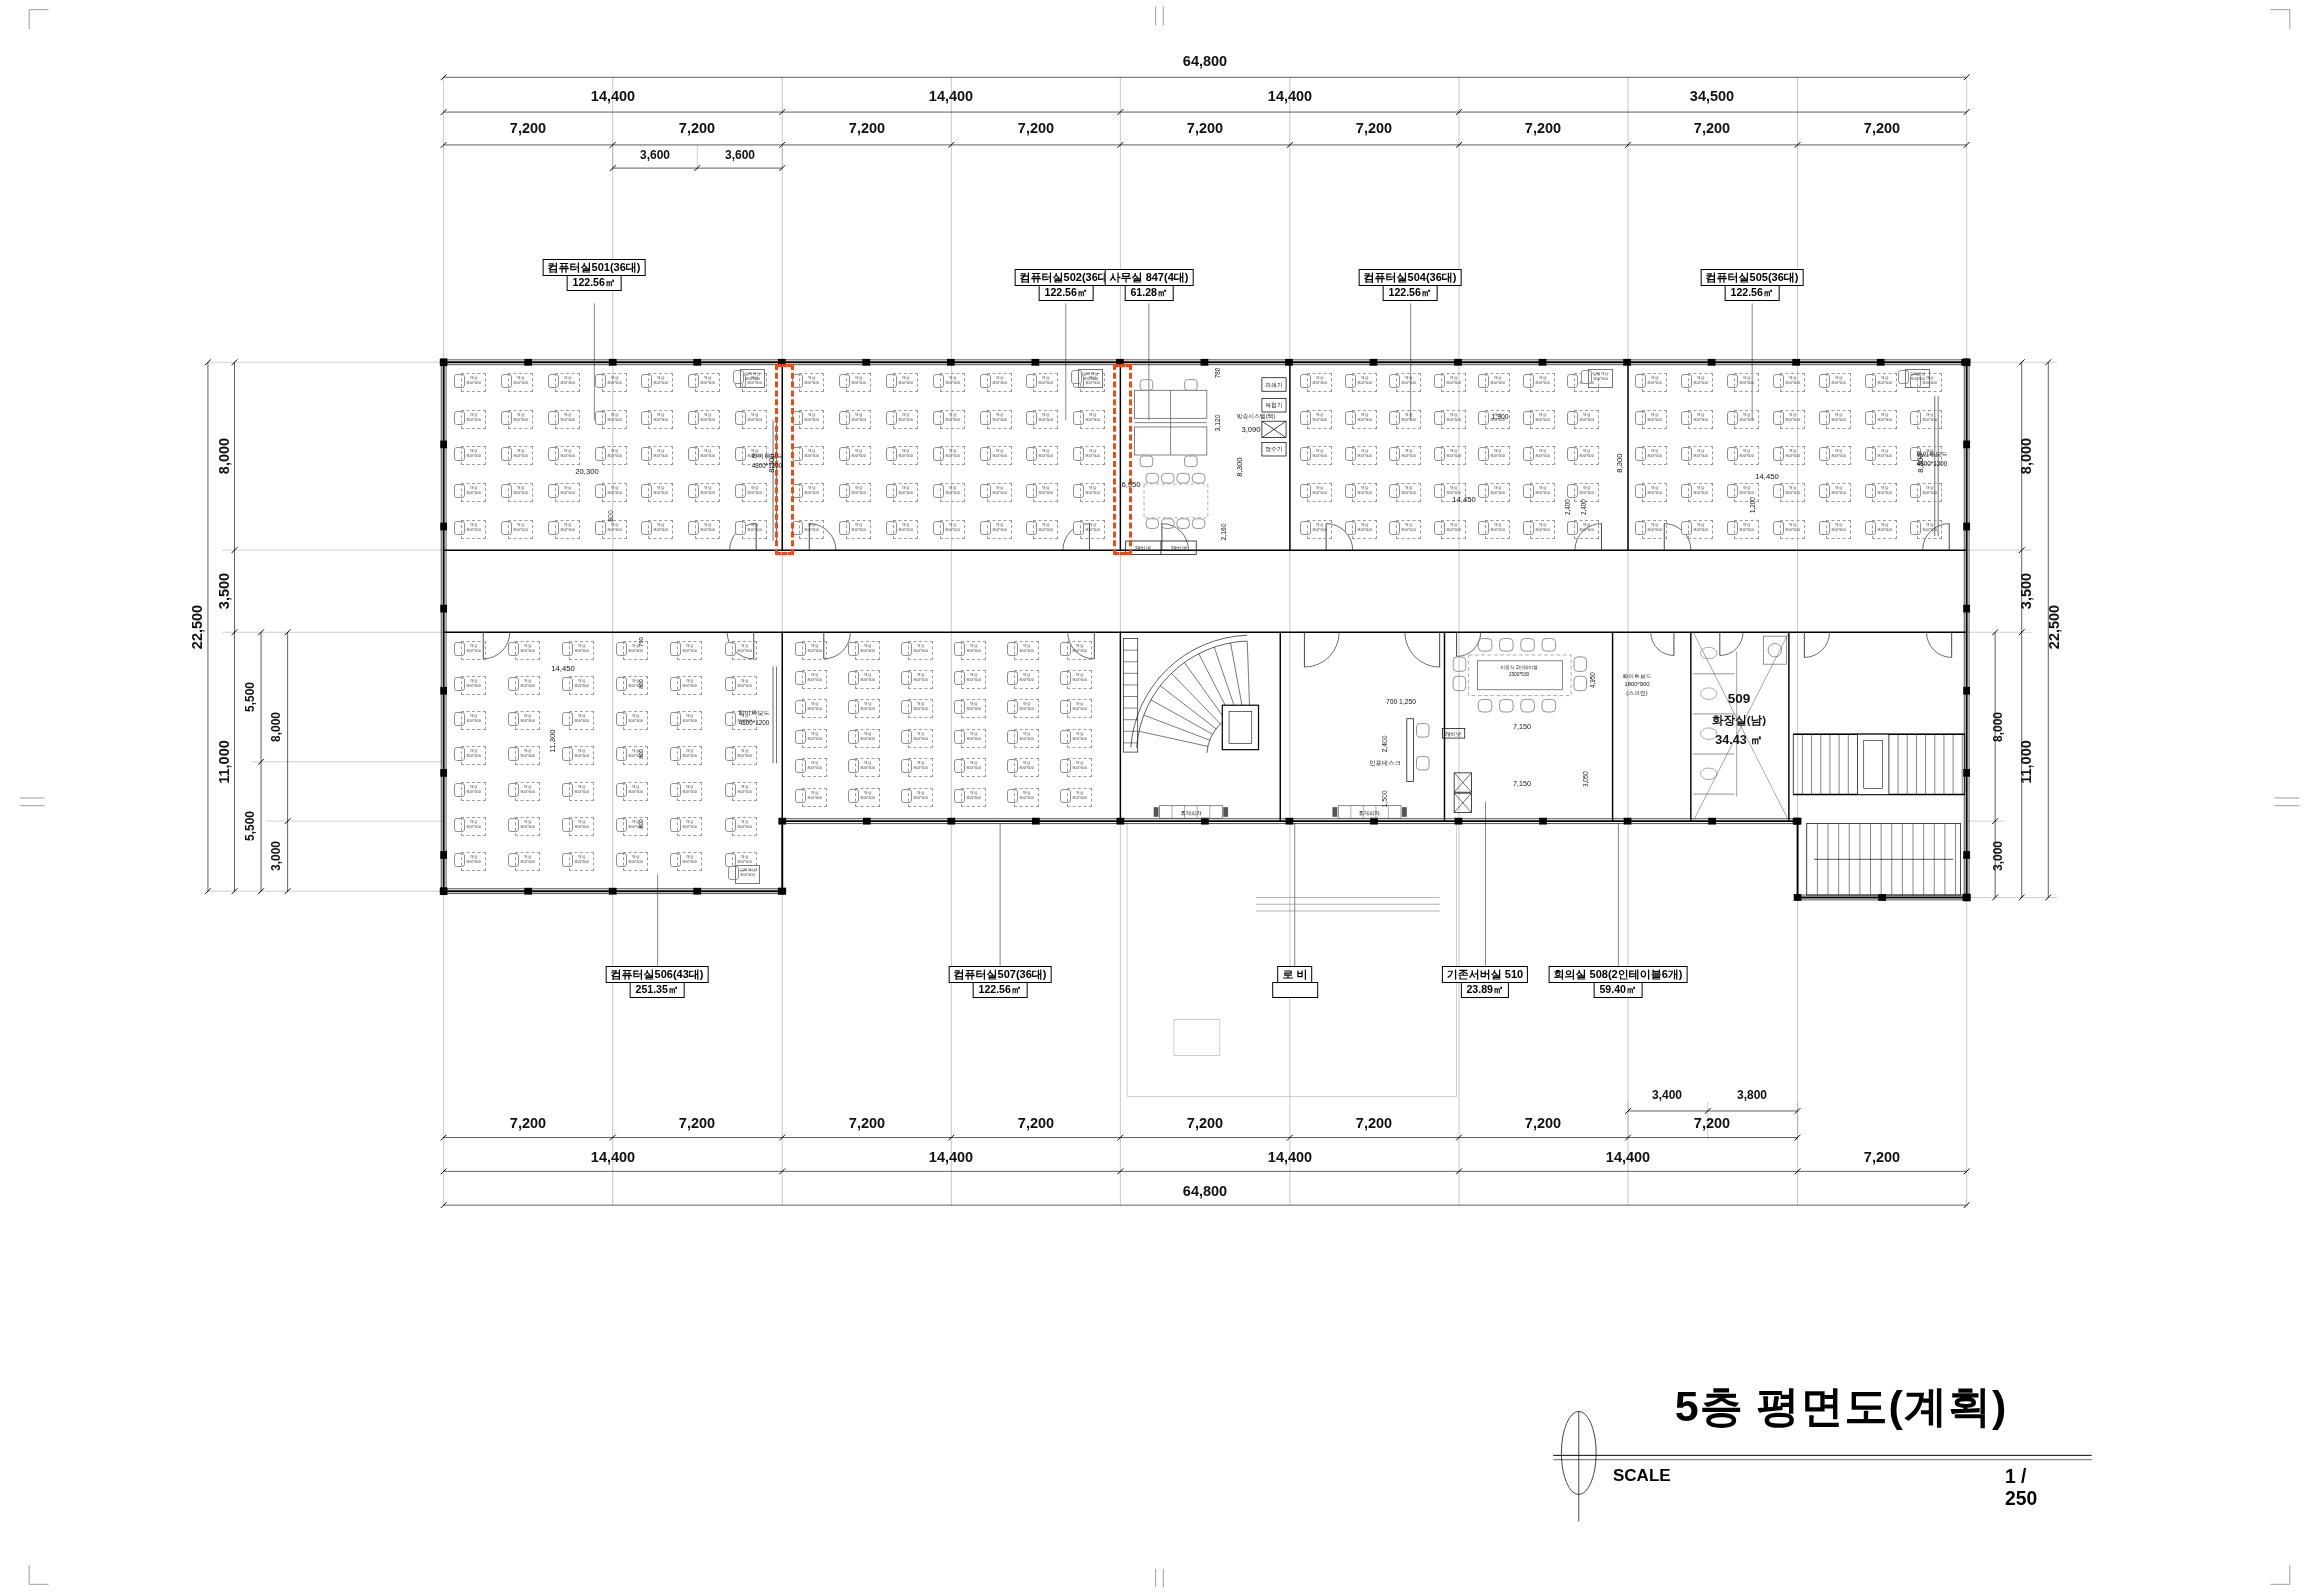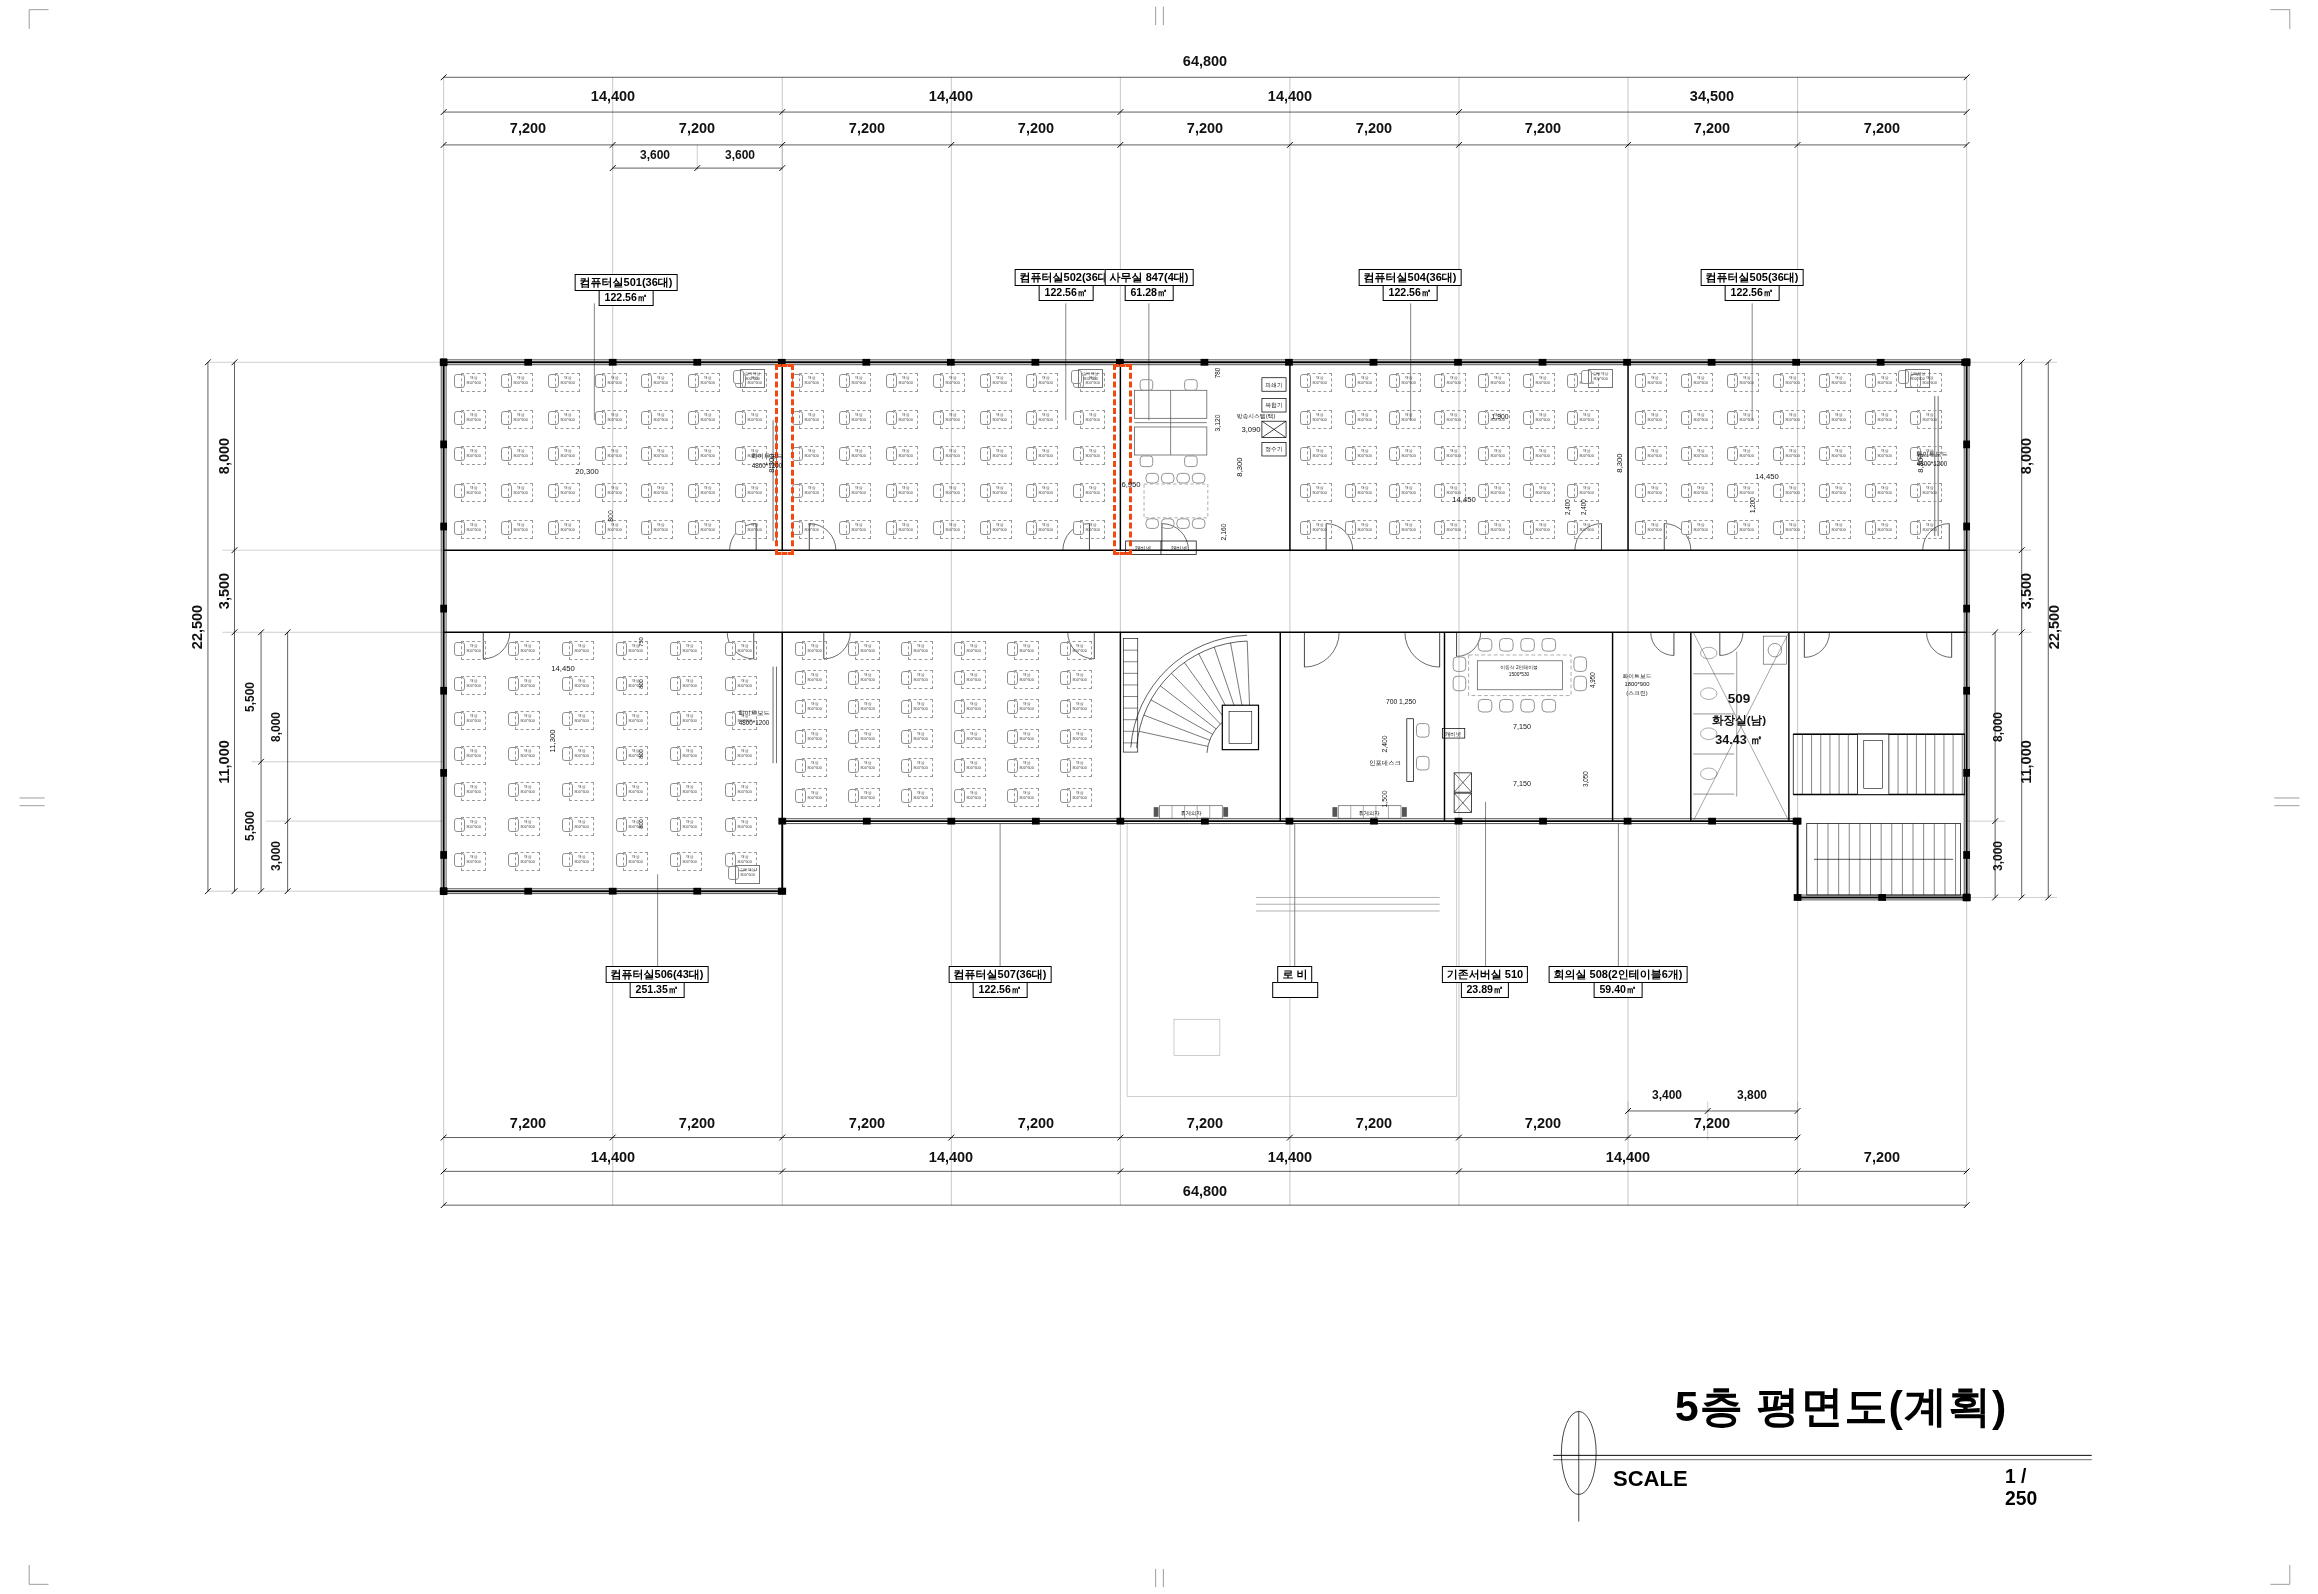--- a/index.html
+++ b/index.html
@@ -21,21 +21,21 @@
           font-weight:700;padding:0.5px 4.8px;line-height:13px;min-width:34px;min-height:13px;white-space:nowrap;}
   .desk{position:absolute;z-index:3;}
   .desk .ch{position:absolute;left:0;top:1.4px;width:8.7px;height:11.6px;border:1px solid #8f8f8f;border-radius:2.9px;background:#fff;}
   .desk .bd{position:absolute;left:7.2px;top:0;width:23px;height:14.5px;border:0.7px dashed #9a9a9a;
             font-size:3.9px;line-height:4.3px;color:#444;text-align:center;padding-top:2.4px;white-space:nowrap;overflow:visible;}
   .desk.sup .bd{border:0.7px solid #777;}
   .hl{position:absolute;border:3.4px dashed #f04a12;z-index:5;}
   .titleblock{position:absolute;z-index:8;}
   #tb-title{position:absolute;left:1609px;top:1378px;width:464px;text-align:center;
             font-size:43px;font-weight:700;color:#000;letter-spacing:1px;white-space:nowrap;}
-  #tb-scale{position:absolute;left:1613px;top:1466px;font-size:22px;font-weight:600;color:#000;}
+  #tb-scale{position:absolute;left:1613px;top:1466px;font-size:17px;font-weight:600;color:#000;}
   #tb-scaleval{position:absolute;left:2005px;top:1466px;font-size:19.3px;font-weight:600;color:#000;}
 </style>
 </head>
 <body>
 
 <div id="sheet">
   <svg id="plan-svg" width="2319" height="1594" viewBox="0 0 4800 3300">
     <g id="gen">
         <line x1="918" y1="160" x2="918" y2="2495" stroke="#8c8c8c" stroke-width="1"></line>
         <line x1="1268" y1="160" x2="1268" y2="2495" stroke="#8c8c8c" stroke-width="1"></line>
@@ -2132,21 +2132,21 @@
     <div class="an a15" style="left: 1522px; top: 726px;">7,150</div>
     <div class="an a15" style="left: 1522px; top: 783px;">7,150</div>
     <div class="an a13 rot" style="left: 1585px; top: 779px;">3,050</div>
     <div class="an a12" style="left: 1637px; top: 676px;">화이트보드</div>
     <div class="an a12" style="left: 1637px; top: 684px;">1800*900</div>
     <div class="an a12" style="left: 1637px; top: 693px;">(스크린)</div>
     <div class="an a11" style="left: 1453px; top: 734px;">캐비넷</div>
     <div class="an a28" style="left: 1739px; top: 698px;">509</div>
     <div class="an a24" style="left: 1739px; top: 720px;">화장실(남)</div>
     <div class="an a26" style="left: 1739px; top: 740px;">34.43 ㎡</div>
-    <div class="rl" style="left: 594px; top: 274px; margin-left: 32px;"><div class="nm">컴퓨터실501(36대)</div><div class="ar">122.56㎡</div></div>
+    <div class="rl" style="left: 594px; top: 259px;"><div class="nm">컴퓨터실501(36대)</div><div class="ar">122.56㎡</div></div>
     <div class="rl" style="left: 1066px; top: 269px;"><div class="nm">컴퓨터실502(36대)</div><div class="ar">122.56㎡</div></div>
     <div class="rl" style="left: 1149px; top: 269px;"><div class="nm">사무실 847(4대)</div><div class="ar">61.28㎡</div></div>
     <div class="rl" style="left: 1410px; top: 269px;"><div class="nm">컴퓨터실504(36대)</div><div class="ar">122.56㎡</div></div>
     <div class="rl" style="left: 1752px; top: 269px;"><div class="nm">컴퓨터실505(36대)</div><div class="ar">122.56㎡</div></div>
     <div class="rl" style="left: 657px; top: 966px;"><div class="nm">컴퓨터실506(43대)</div><div class="ar">251.35㎡</div></div>
     <div class="rl" style="left: 1000px; top: 966px;"><div class="nm">컴퓨터실507(36대)</div><div class="ar">122.56㎡</div></div>
     <div class="rl" style="left: 1295px; top: 966px;"><div class="nm">로 비</div><div class="ar"></div></div>
     <div class="rl" style="left: 1485px; top: 966px;"><div class="nm">기존서버실 510</div><div class="ar">23.89㎡</div></div>
     <div class="rl" style="left: 1618px; top: 966px;"><div class="nm">회의실 508(2인테이블6개)</div><div class="ar">59.40㎡</div></div>
   </div>

